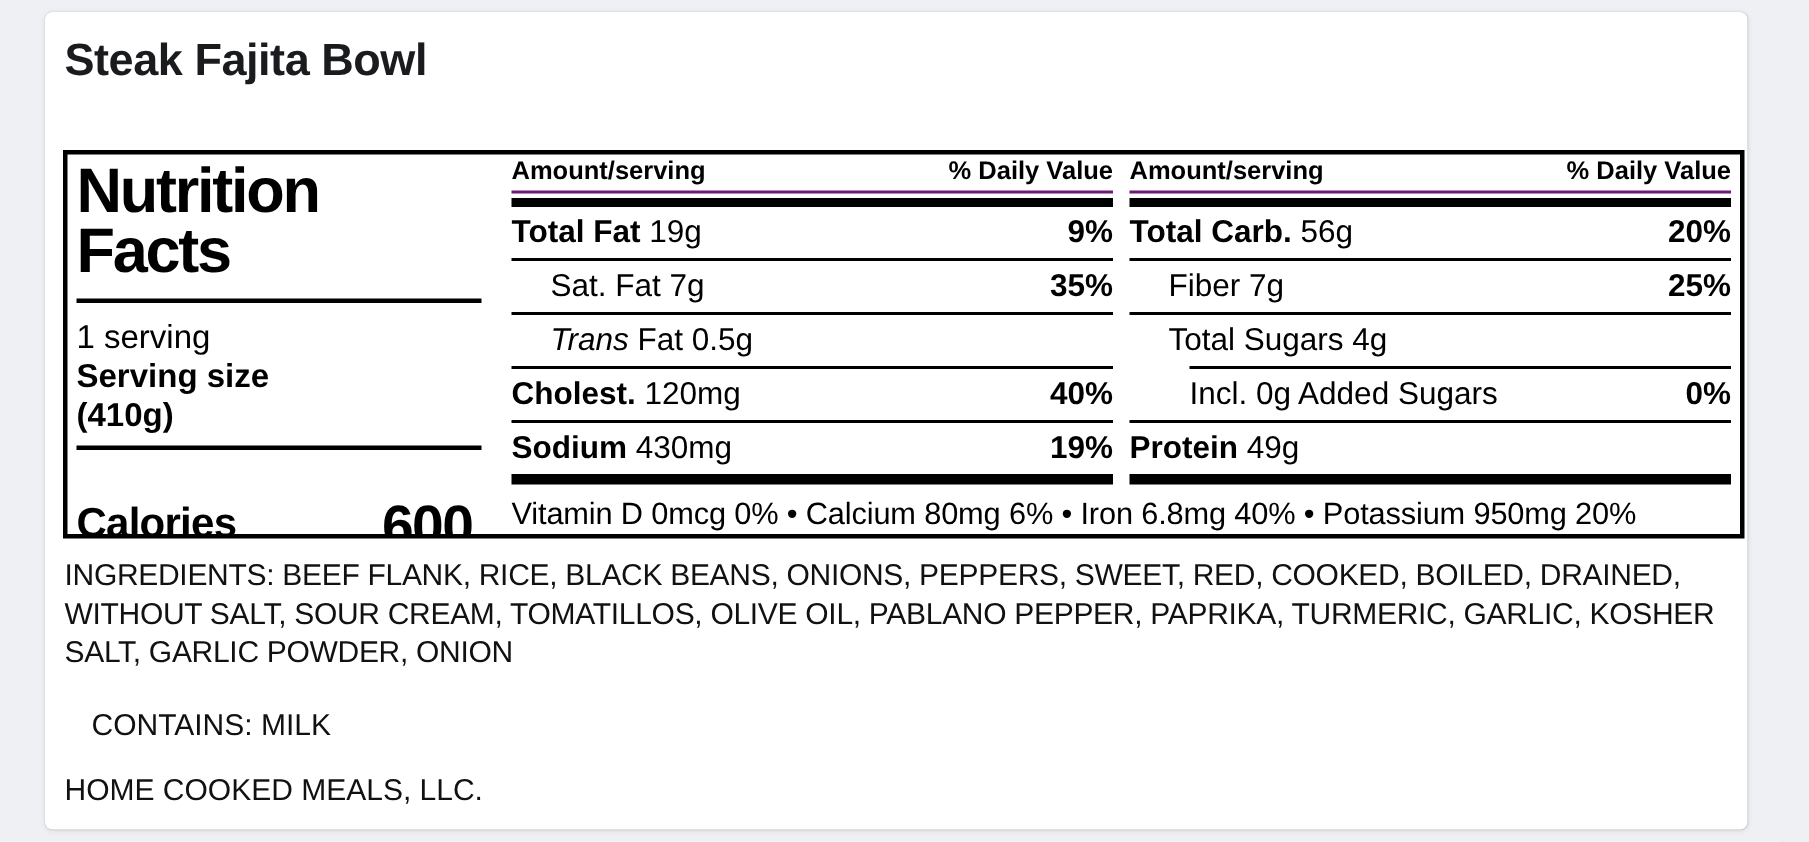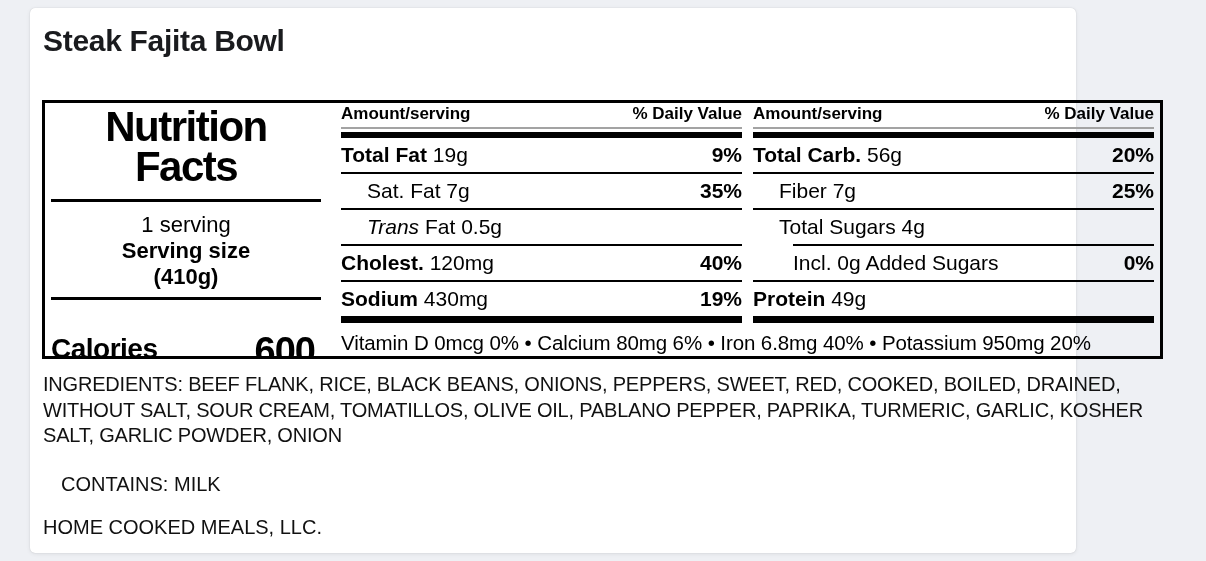--- a/index.html
+++ b/index.html
@@ -6,55 +6,54 @@
   html,body { width:1206px; height:561px; }
   body {
     background:#eef0f4;
     font-family:"Liberation Sans", sans-serif;
     color:#000;
     overflow:hidden;
     position:relative;
   }
   .card {
     position:absolute; left:30px; top:8px;
-    width:1046px; height:545px;
+    width:1135px; height:545px;
     background:#fff; border-radius:5px;
     box-shadow:0 0 1px rgba(0,0,0,.2), 0 1px 4px rgba(0,0,0,.08);
   }
   .page-title {
     position:absolute; left:13px; top:16px;
     font-size:30px; font-weight:bold; letter-spacing:-0.3px; color:#1a1b1e;
   }
   
   .label-box {
     position:absolute; left:12px; top:92px;
     width:1121px; height:259px;
     border:3px solid #000;
     display:flex; overflow:hidden;
   }
   .nf-left {
     width:296px; flex-shrink:0;
     padding:4px 20px 0 6px;
-    text-align:center;
   }
   .nf-heading { font-size:42px; font-weight:bold; line-height:0.95; letter-spacing:-1.5px; }
   .nf-hr { border-top:3px solid #000; margin:12px 0 9px; }
   .nf-hr2 { border-top:3px solid #000; margin:7px 0 5px; }
   .nf-servings { font-size:22px; line-height:1.25; }
   .nf-bold22 { font-size:22px; font-weight:bold; line-height:1.18; }
   .nf-cal { display:flex; justify-content:space-between; align-items:flex-start; padding-right:6px;margin-top:35px; }
   .cal-label { font-size:28px; font-weight:bold; line-height:1; letter-spacing:-0.5px; }
   .cal-sub { font-size:20px; font-weight:bold; line-height:1; margin-top:2px; letter-spacing:-0.3px; }
   .cal-value { font-size:38px; font-weight:bold; line-height:0.85; letter-spacing:-1px; }
   .nf-main { flex:1; display:flex; flex-direction:column; padding-right:6px; }
   .nf-cols { display:flex; gap:11px; }
   .nf-col { flex:1; display:flex; flex-direction:column; }
   .nf-colhead {
     height:26px; display:flex; justify-content:space-between; align-items:flex-end;
-    font-size:17px; font-weight:bold; padding-bottom:3px; border-bottom:2px solid #a3a3a3;
+    font-size:17px; font-weight:bold; padding-bottom:3px; border-bottom:2px solid #701a75;
   }
   .nf-thick { height:6px; background:#000; margin-top:3px; }
   .nf-thick-end { height:7px; background:#000; }
   .nf-row { height:34px; display:flex; justify-content:space-between; align-items:center; font-size:21px; }
   .nf-sep { border-top:2px solid #000; }
   .nf-sep.inset { margin-left:40px; }
   .ind1 { padding-left:26px; }
   .ind2 { padding-left:40px; }
   .b { font-weight:bold; }
   .i { font-style:italic; }

